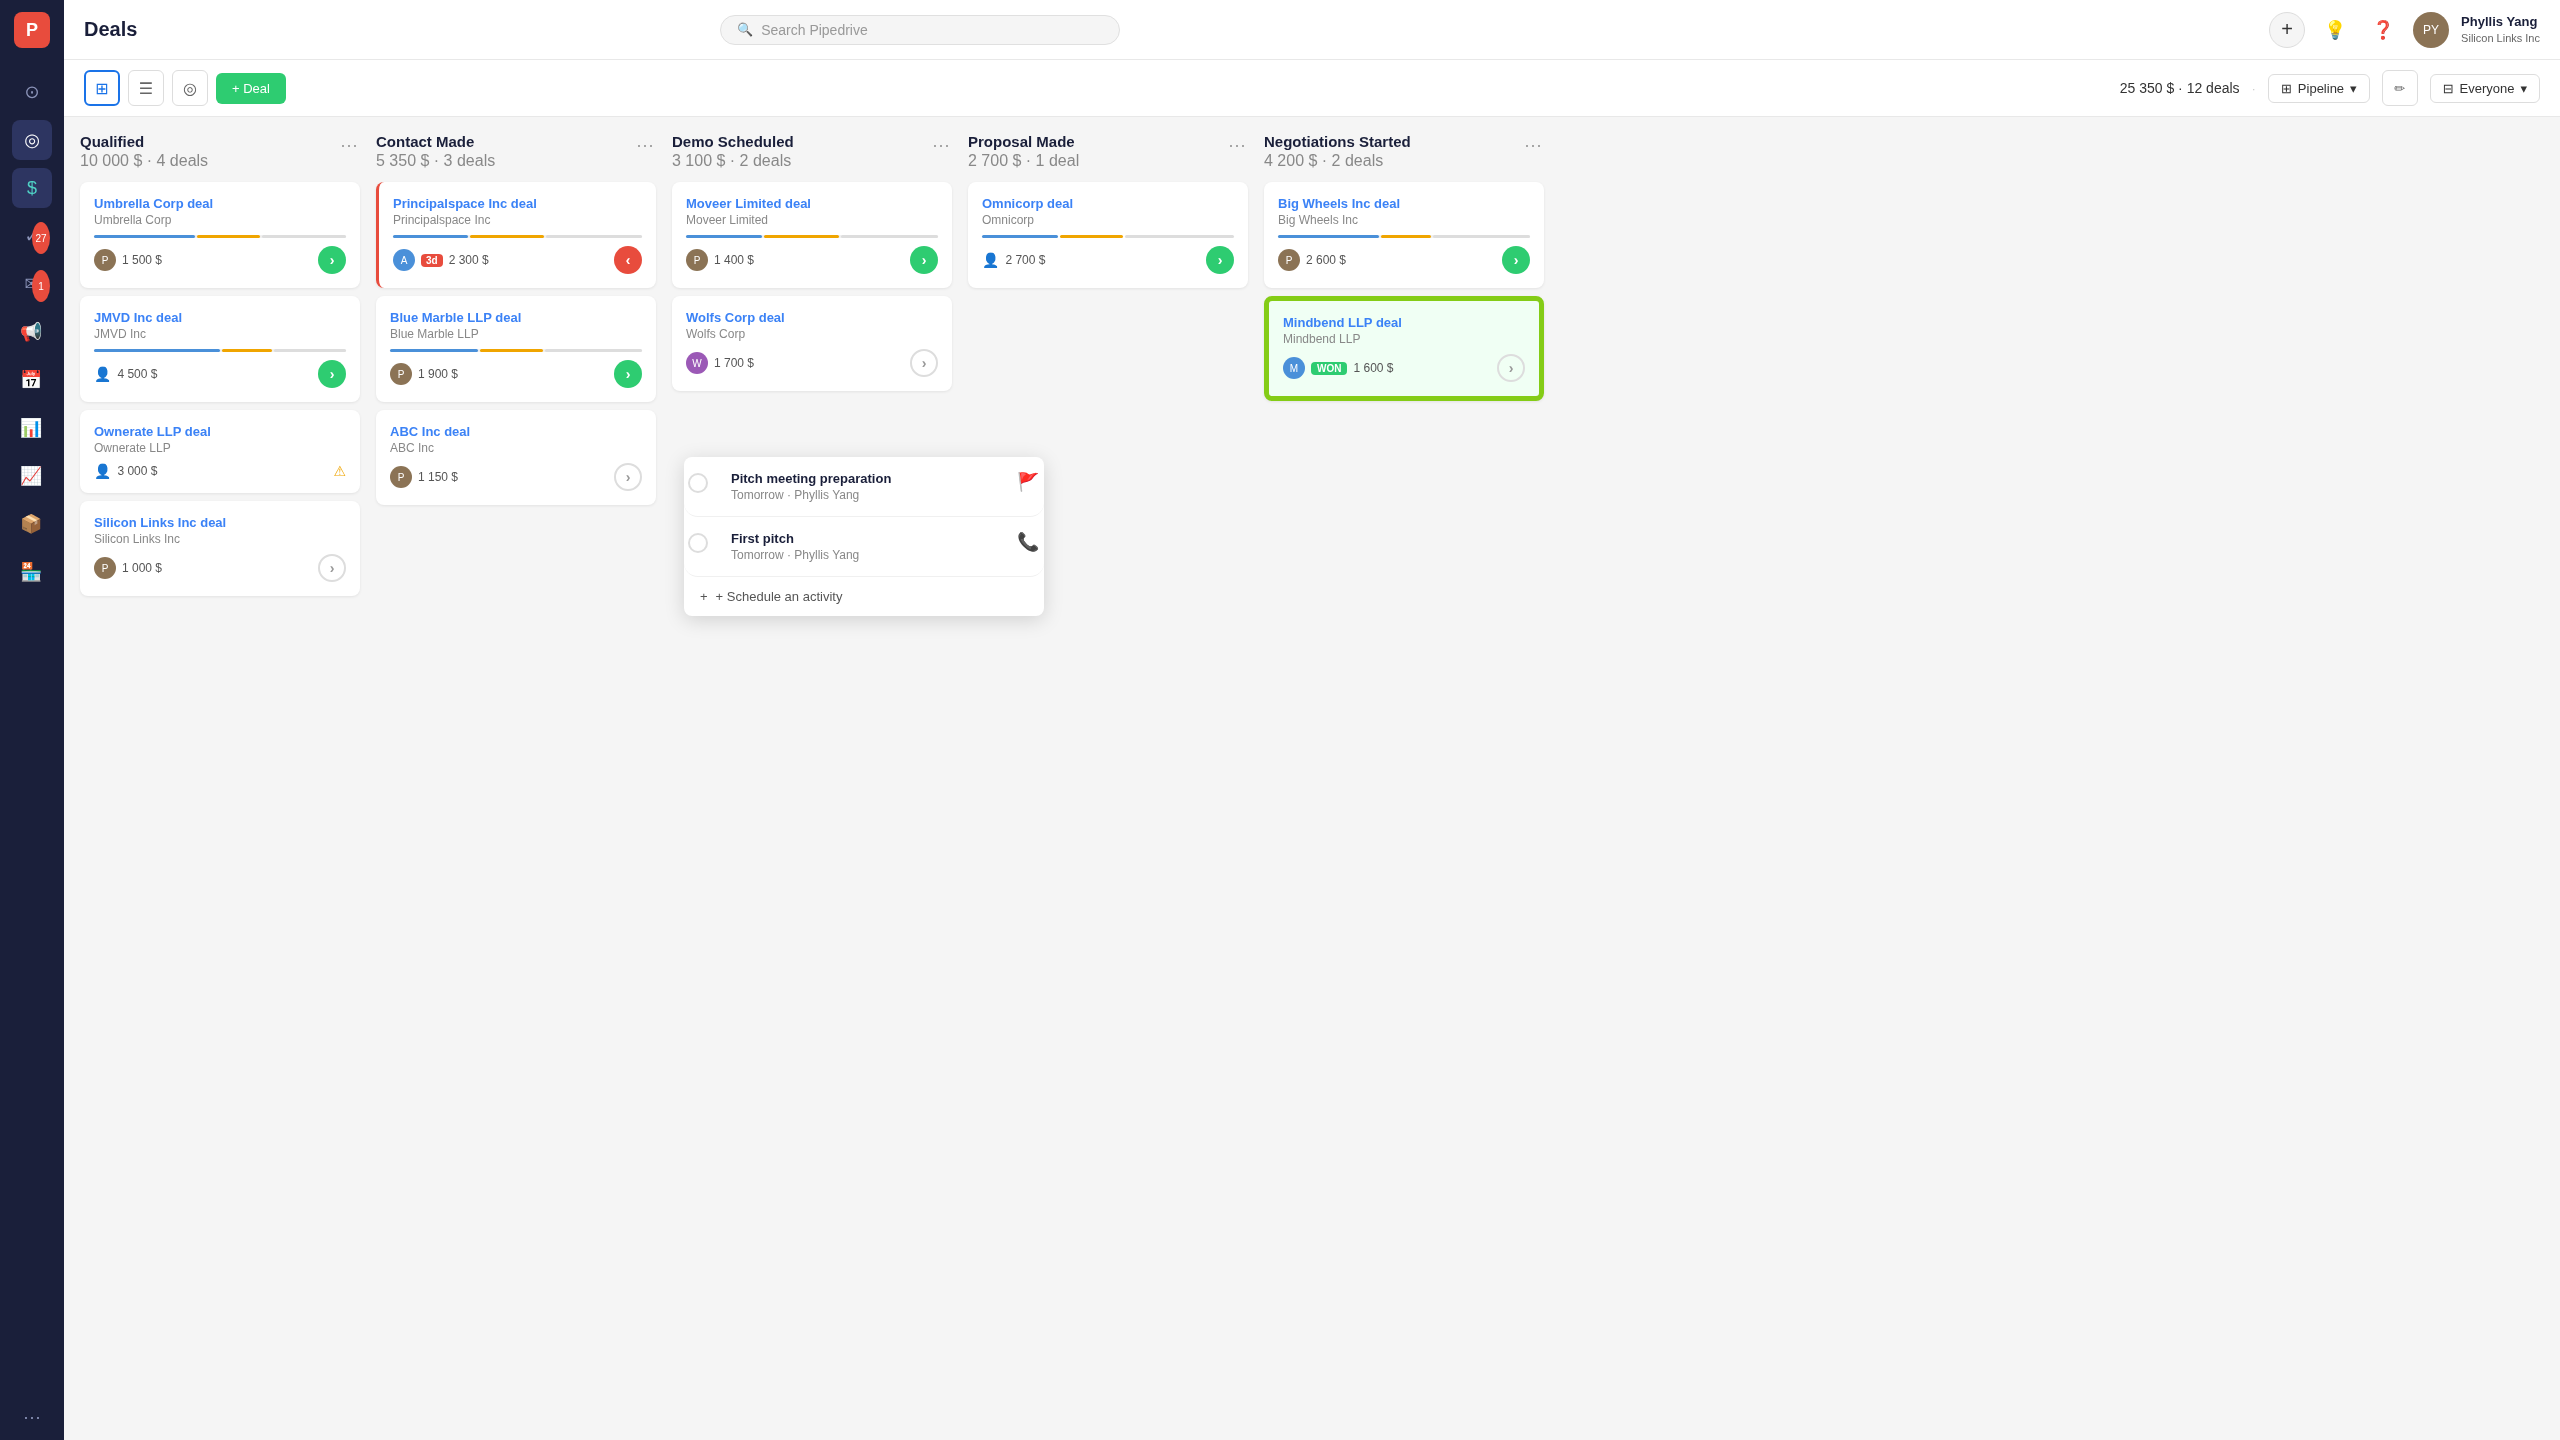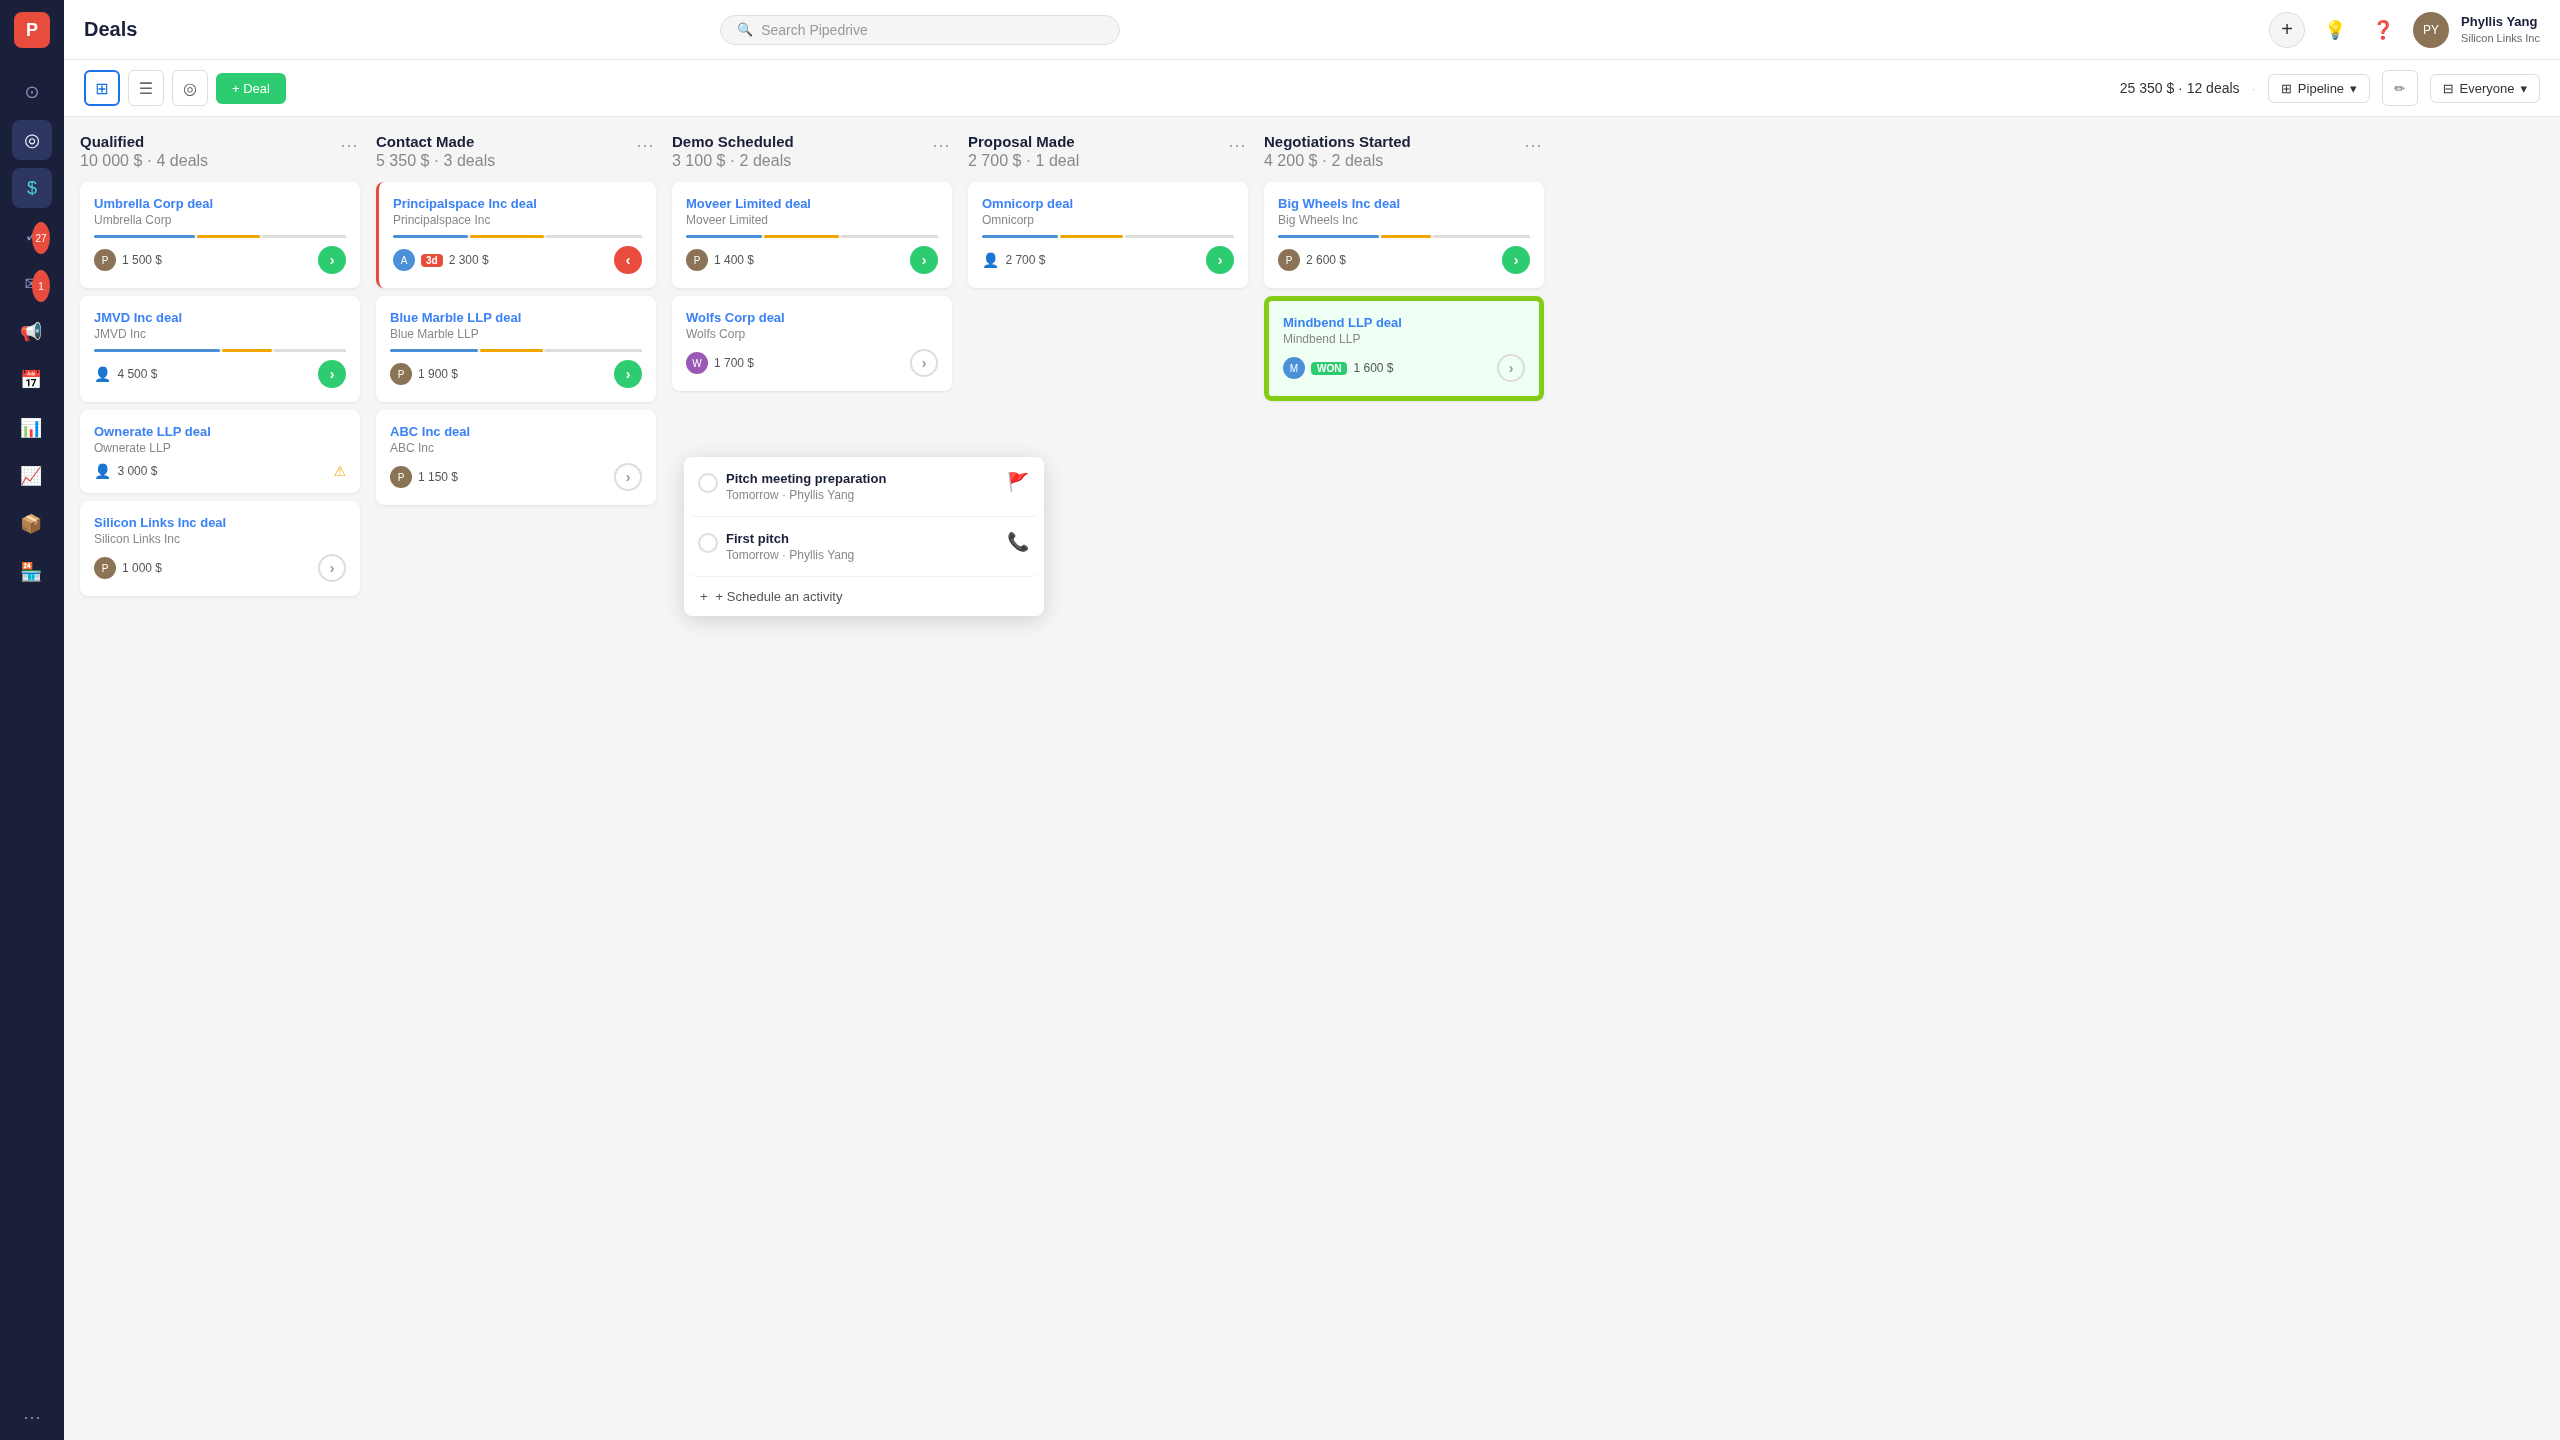--- a/index.html
+++ b/index.html
@@ -315,22 +315,22 @@
       border-radius: 8px;
       box-shadow: 0 4px 20px rgba(0,0,0,0.15);
       width: 360px;
       z-index: 100;
       top: 340px;
       left: 620px;
     }
     .activity-item {
       display: flex;
       align-items: flex-start;
-      padding: 14px 14px;
-      gap: 8px;
+      padding: 14px 4px;
+      gap: 23px;
       border-bottom: 1px solid #f0f0f0;
       border-radius: 14px;
     }
     .activity-circle {
       width: 20px; height: 20px;
       border-radius: 50%;
       border: 2px solid #ddd;
       flex-shrink: 0;
       margin-top: 2px;
     }

